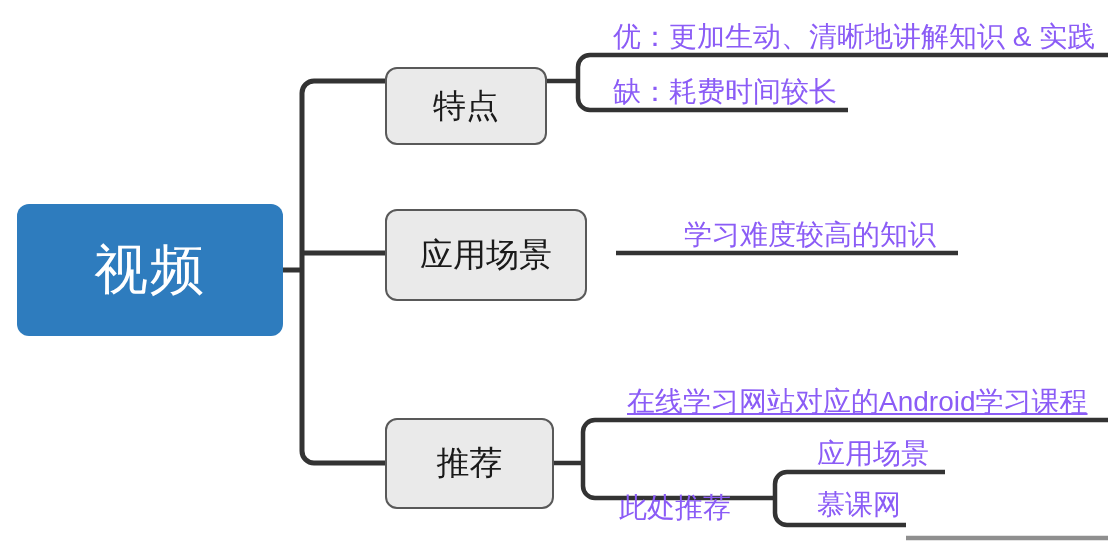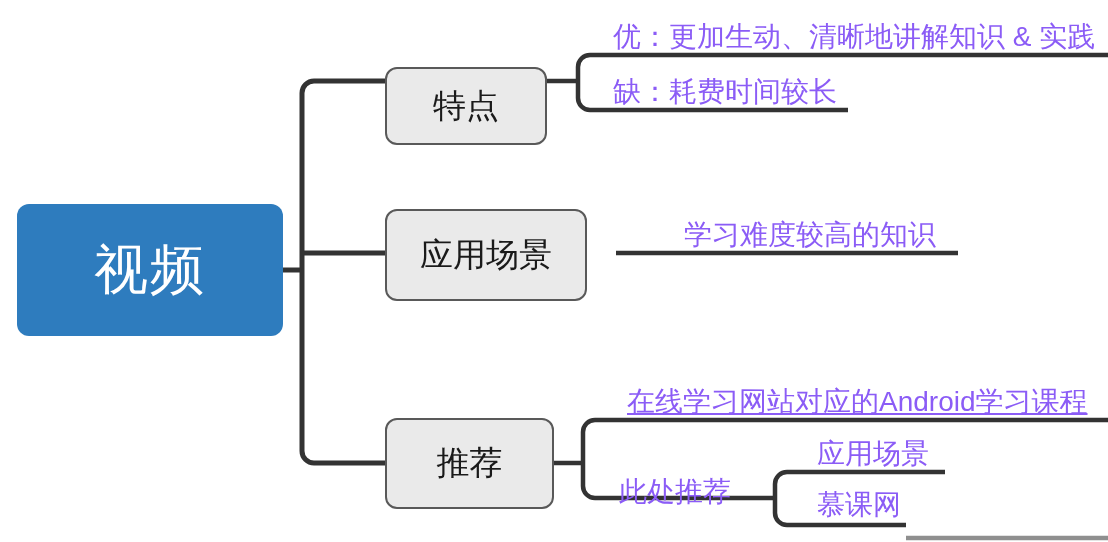--- a/index.html
+++ b/index.html
@@ -119,19 +119,19 @@
   </div>
 
   <div class="leaf" style="left:613px; top:23px;">优：更加生动、清晰地讲解知识 &amp; 实践</div>
 
   <div class="leaf" style="left:613px; top:78px;">缺：耗费时间较长</div>
 
   <div class="leaf" style="left:684px; top:221px;">学习难度较高的知识</div>
 
   <div class="leaf" style="left:627px; top:388px;text-decoration:underline;">在线学习网站对应的Android学习课程</div>
 
-  <div class="leaf" style="left:619px; top:478px;">此处推荐</div>
+  <div class="leaf" style="left:619px; top:494px;">此处推荐</div>
 
   <div class="leaf" style="left:817px; top:440px;">应用场景</div>
 
   <div class="leaf" style="left:817px; top:493px;font-family:Liberation Mono, monospace;">慕课网</div>
 
 </div>
 
 </body></html>

